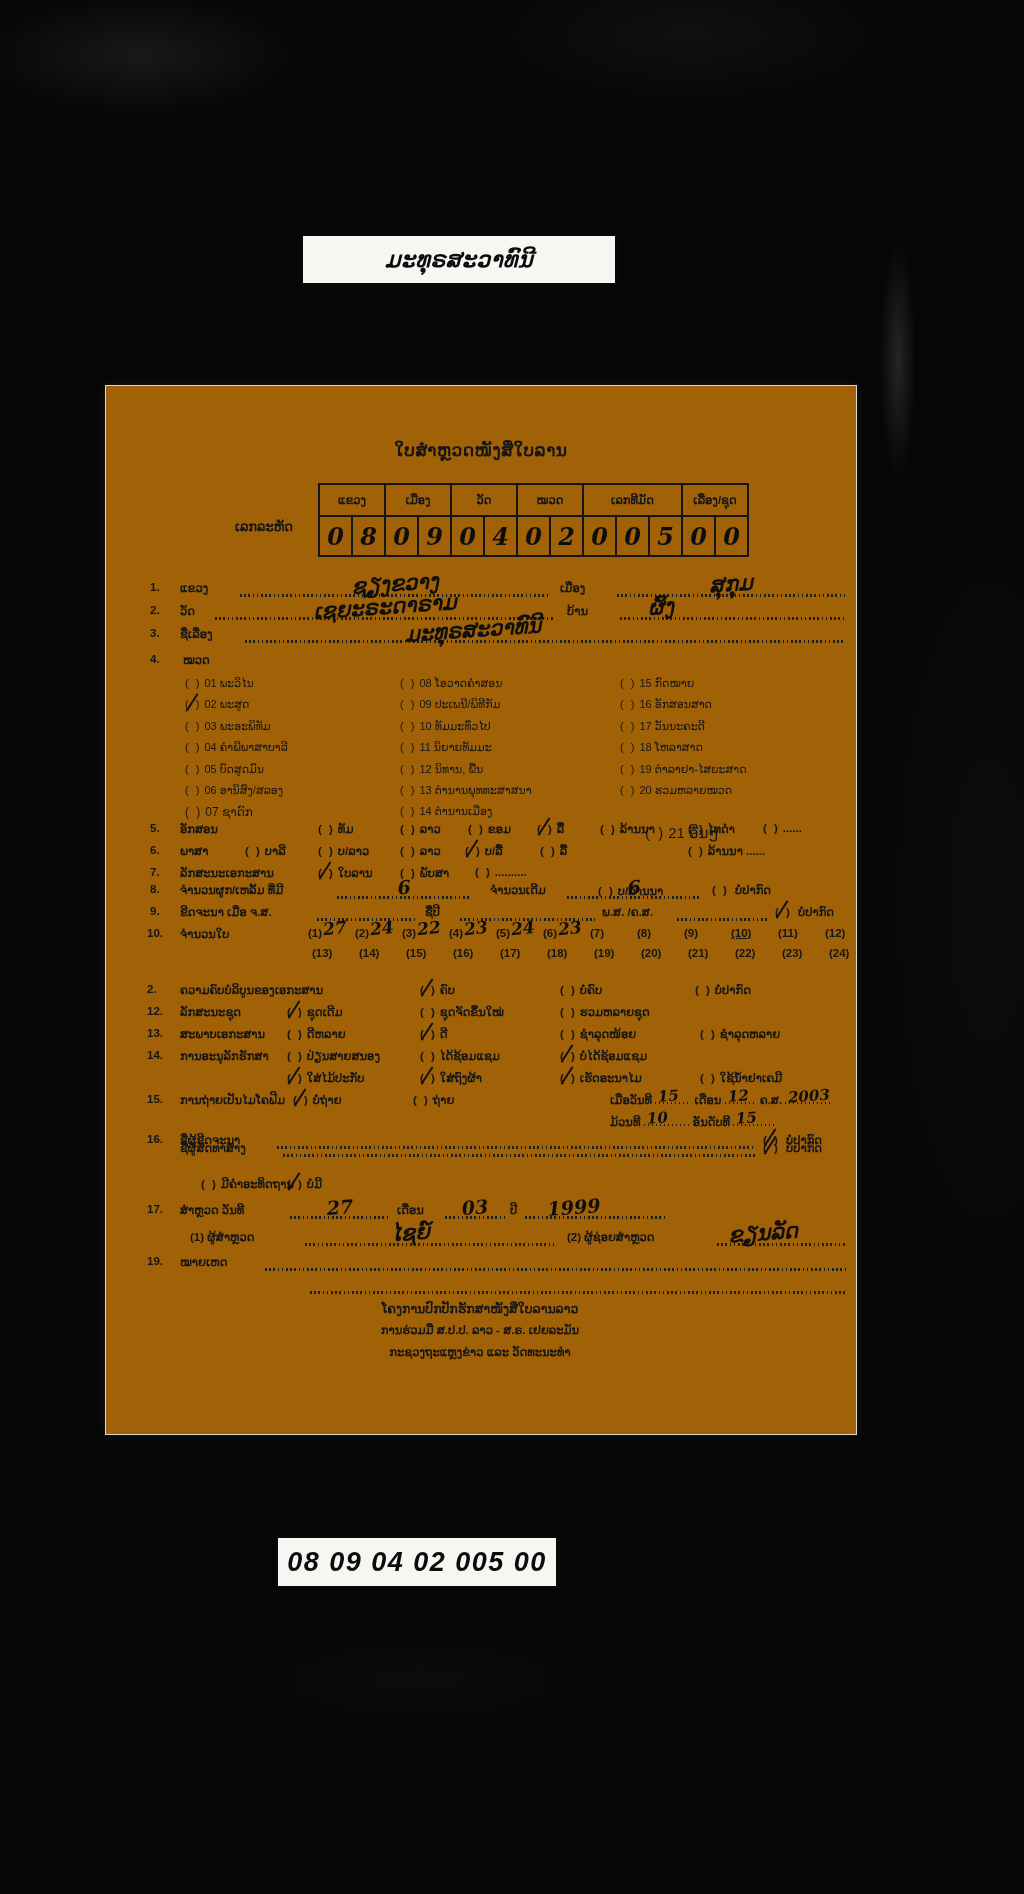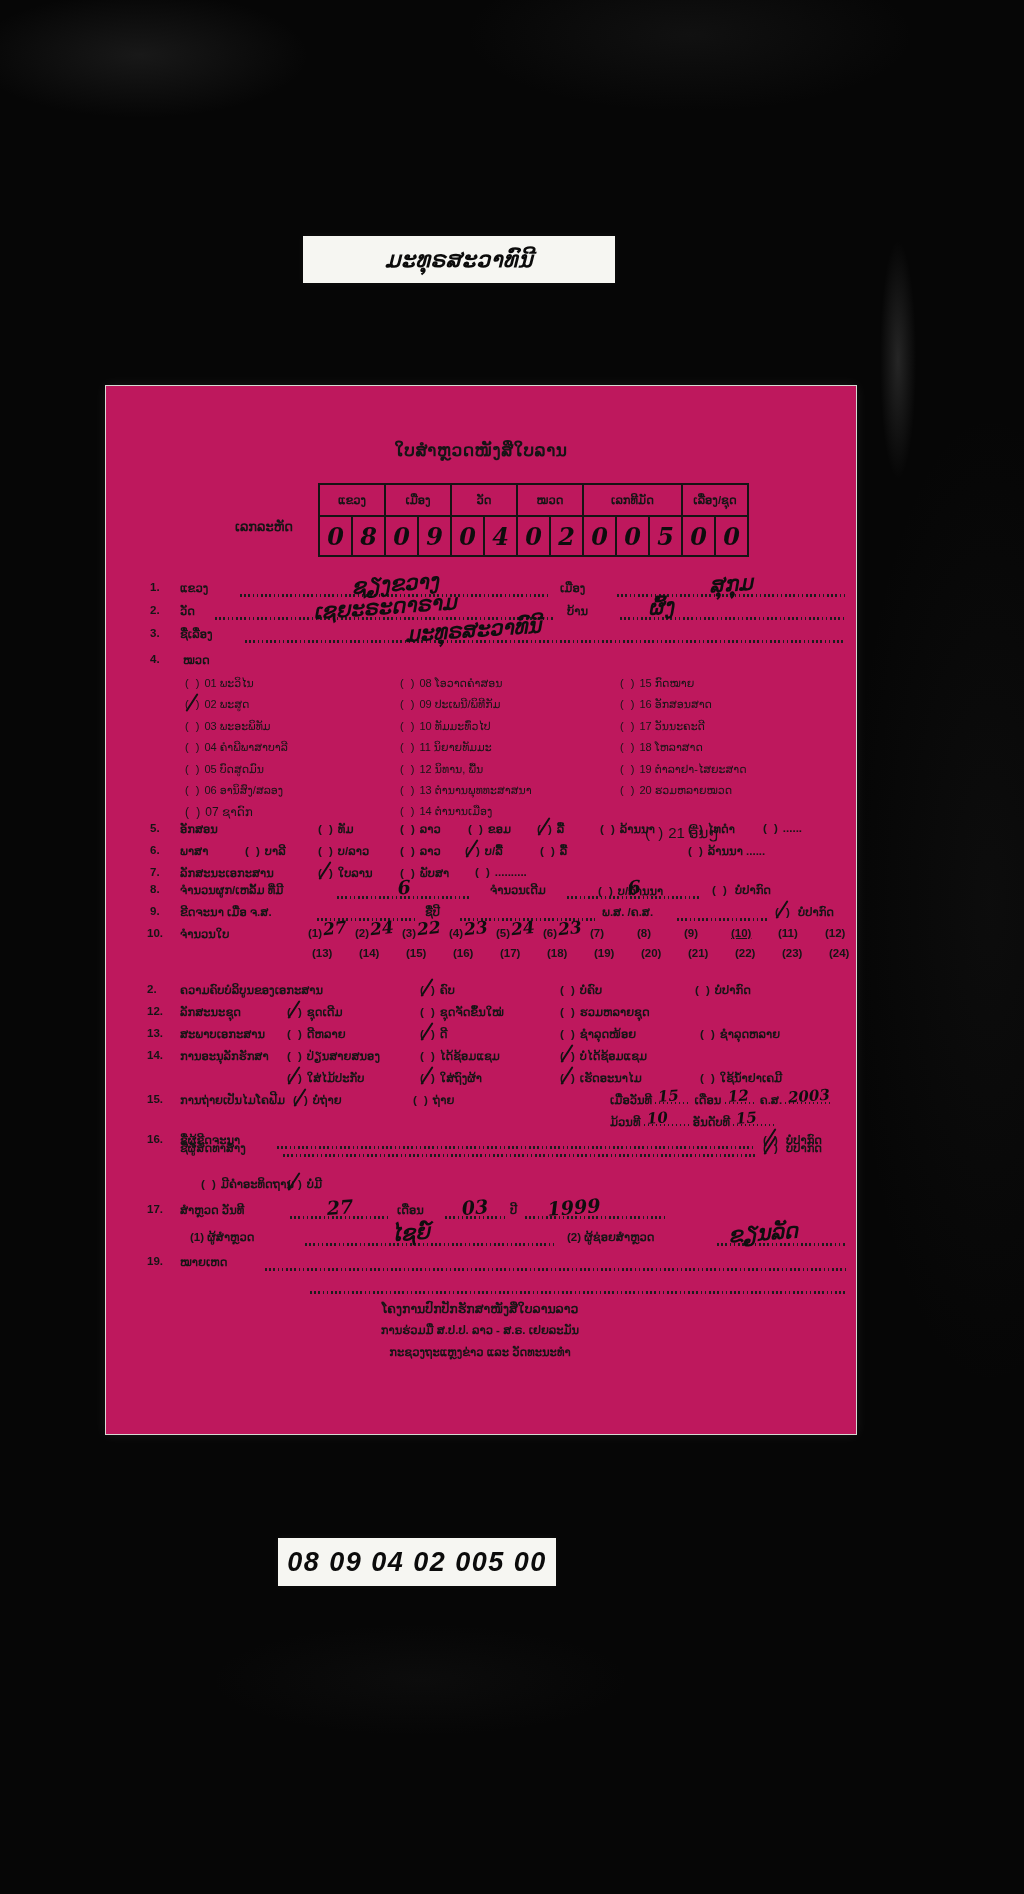--- a/index.html
+++ b/index.html
@@ -23,21 +23,21 @@
     display:flex;align-items:center;justify-content:center;
     box-shadow:0 0 8px rgba(255,255,255,.05);
   }
   #header-plate{left:303px;top:236px;width:312px;height:47px;
     font-size:22px;font-weight:700;font-style:italic;letter-spacing:.5px;}
   #bottom-plate{left:278px;top:1538px;width:278px;height:48px;
     font-size:27px;font-weight:700;font-style:italic;letter-spacing:1.5px;}
 
   #page{
     position:absolute;left:105px;top:385px;width:752px;height:1050px;
-    background:#be185d;box-shadow:0 0 12px rgba(255,255,255,.07), inset 0 0 0 1px #d8d8d2;
+    background:#a16207;box-shadow:0 0 12px rgba(255,255,255,.07), inset 0 0 0 1px #d8d8d2;
   }
   #form-title{position:absolute;top:55px;left:0;width:100%;text-align:center;
     font-size:17px;font-weight:700;letter-spacing:.5px;}
 
   
   #code-block{position:absolute;left:0;top:98px;width:752px;}
   #code-label{position:absolute;left:130px;top:36px;font-size:13px;font-weight:700;}
   #code-grid{position:absolute;left:213px;top:0;border-collapse:collapse;}
   #code-grid td{border:2px solid #141414;text-align:center;padding:0;}
   #code-grid td.hcell{height:30px;font-size:11.5px;font-weight:700;padding:0 4px;}

